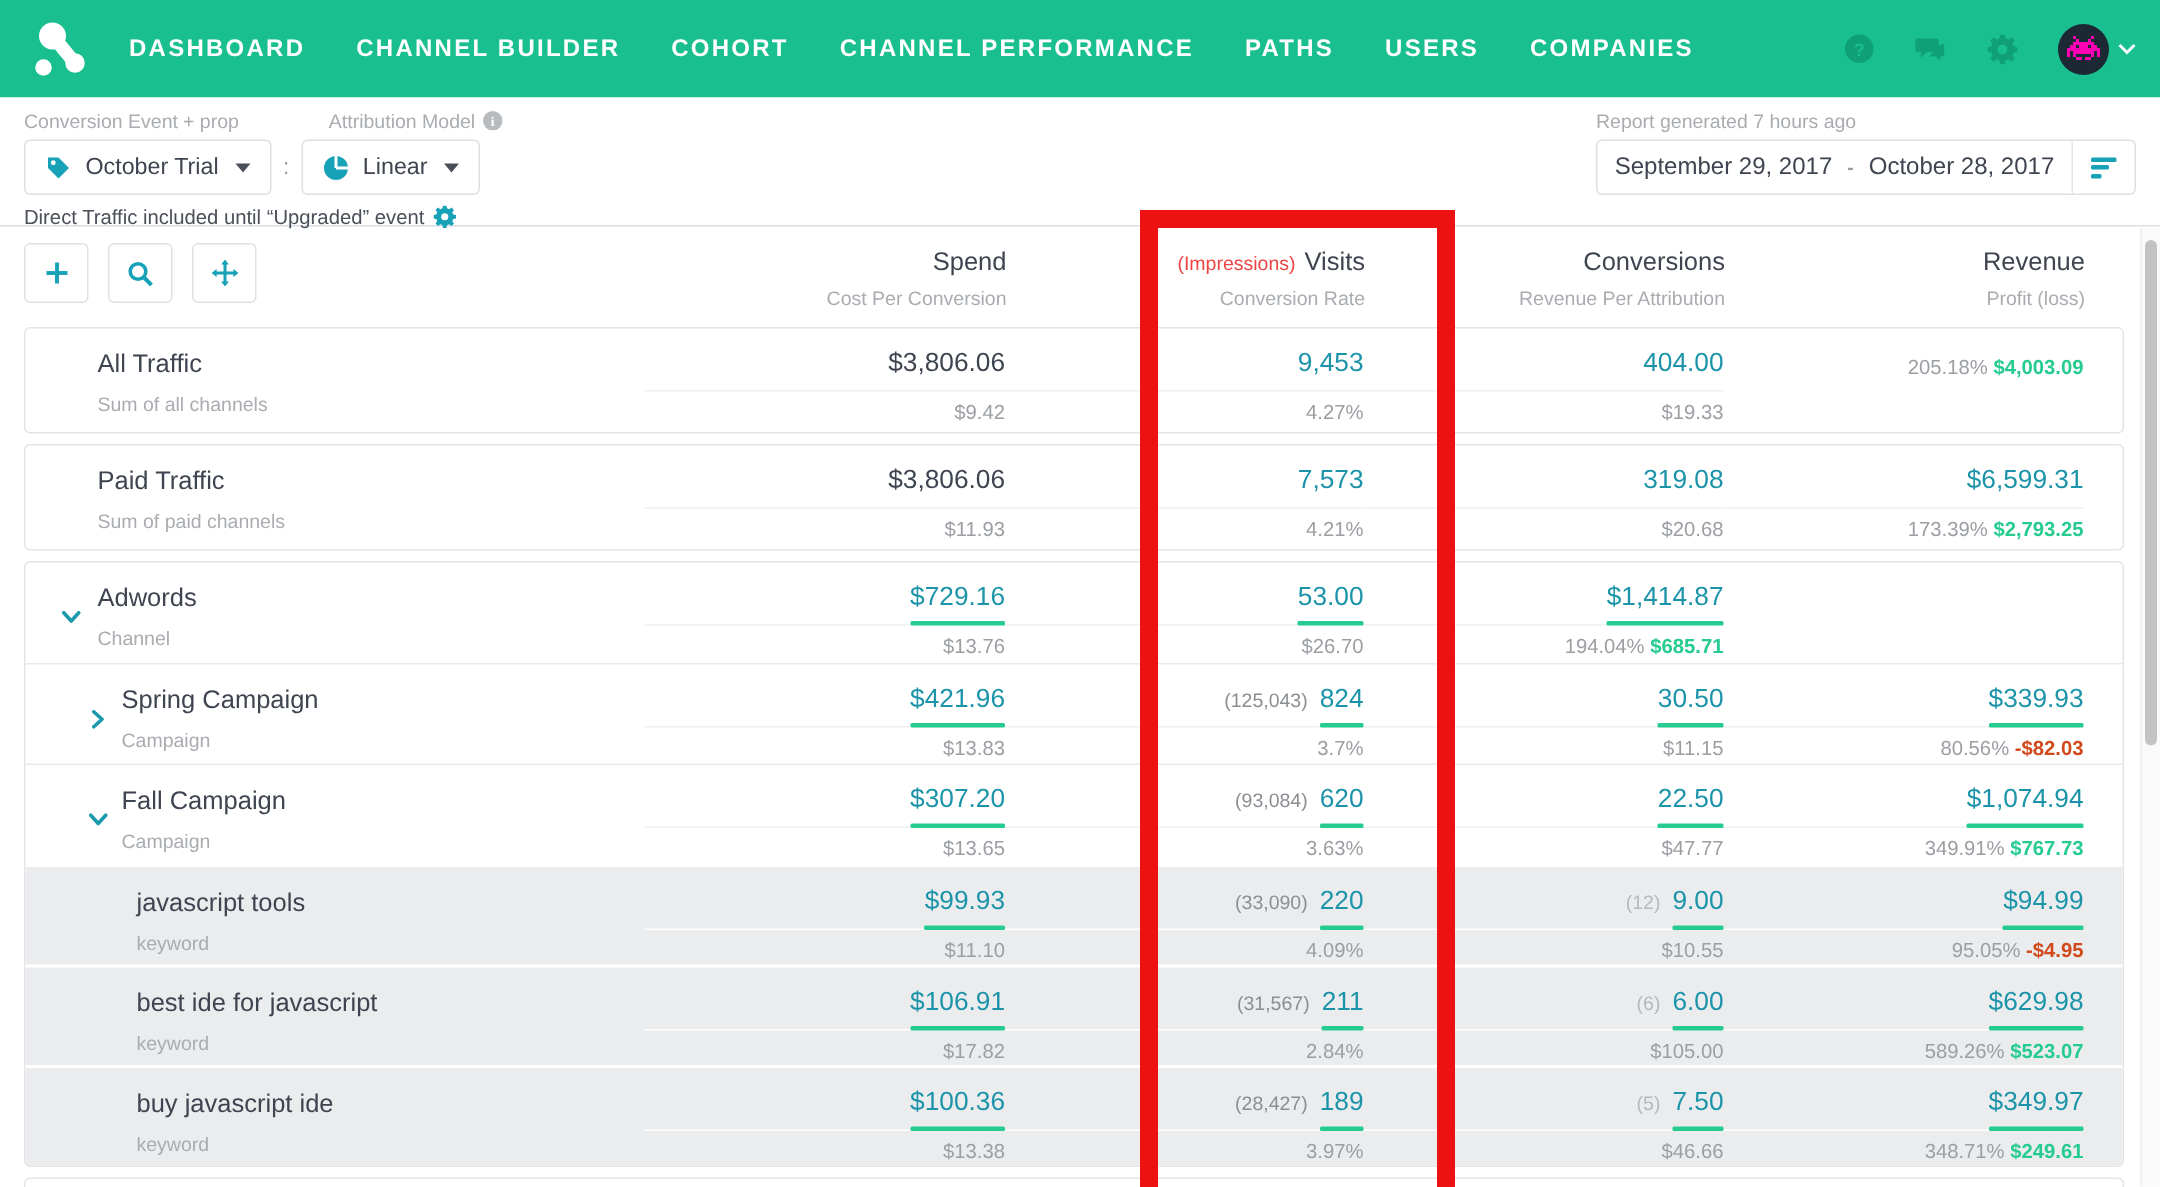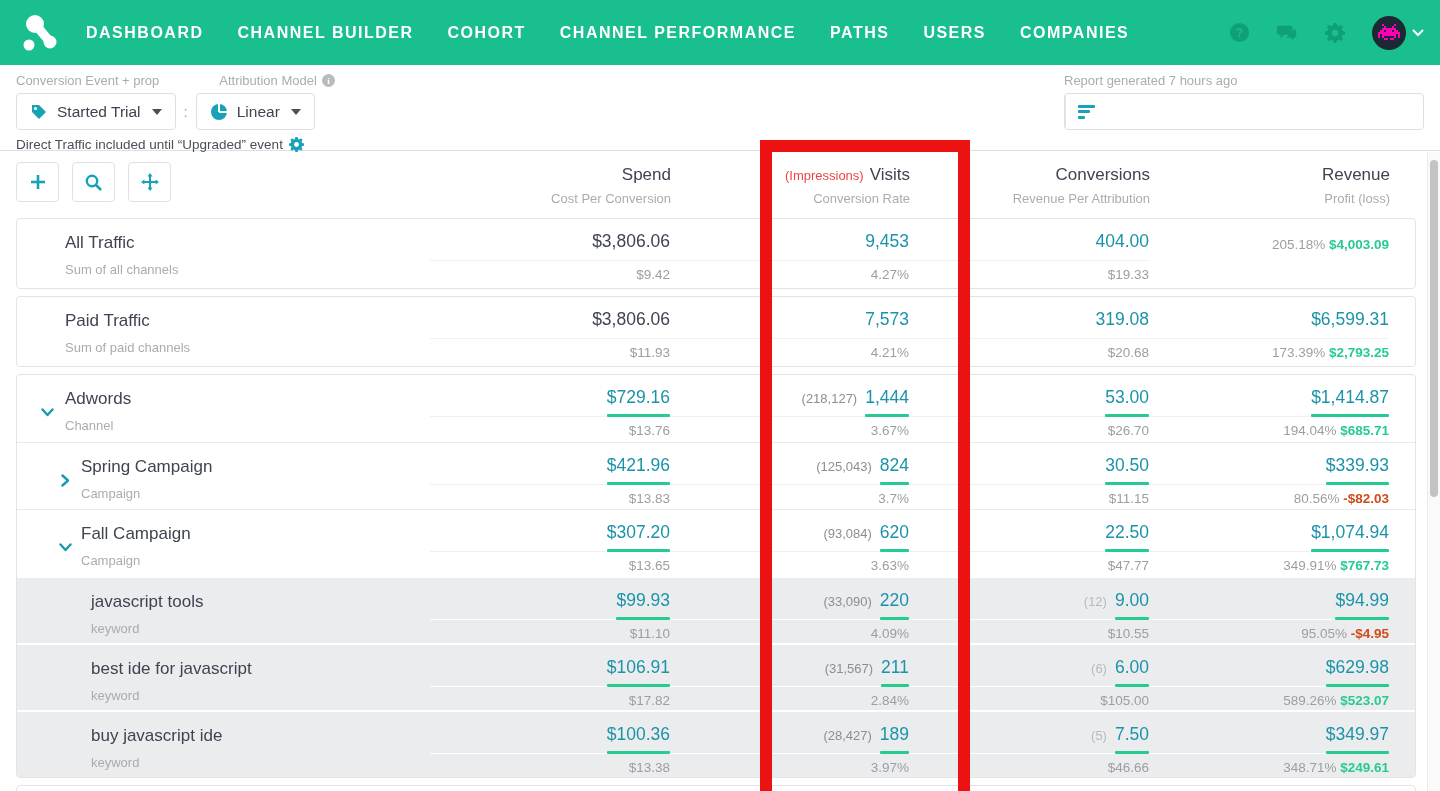--- a/index.html
+++ b/index.html
@@ -169,21 +169,21 @@
             <text x="6.5" y="9.8" text-anchor="middle" font-size="9" font-weight="700" fill="#fff" font-family="Liberation Serif,serif">i</text>
           </svg>
       </span>
     </div>
     <div class="f-controls">
       <div class="dropbtn">
         <svg width="18" height="18" viewBox="0 0 18 18">
             <path d="M2 2h7l7 7-7 7-7-7z" fill="#17A2B8" transform="rotate(0 9 9)"></path>
             <circle cx="5.5" cy="5.5" r="1.6" fill="#fff"></circle>
           </svg>
-        <span class="btn-label">Started Trial</span>
+        <span class="btn-label">October Trial</span>
         <span class="caret"></span>
       </div>
       <span class="colon">:</span>
       <div class="dropbtn">
         <svg width="18" height="18" viewBox="0 0 18 18">
             <circle cx="9" cy="9" r="8" fill="#17A2B8"></circle>
             <line x1="9" y1="9" x2="9" y2="0" stroke="#fff" stroke-width="2"></line>
             <line x1="9" y1="9" x2="18" y2="9" stroke="#fff" stroke-width="2"></line>
           </svg>
         <span class="btn-label">Linear</span>
@@ -194,20 +194,25 @@
       <span>Direct Traffic included until “Upgraded” event</span>
       <svg width="15" height="15" viewBox="0 0 20 20">
           <path fill="#17A2B8" d="M8.5 0h3l.5 2.5 2 .8L16 1.8 18.2 4l-1.5 2 .8 2 2.5.5v3l-2.5.5-.8 2 1.5 2-2.2 2.2-2-1.5-2 .8-.5 2.5h-3L8 17.5l-2-.8-2 1.5L1.8 16l1.5-2-.8-2L0 11.5v-3L2.5 8l.8-2-1.5-2L4 1.8l2 1.5 2-.8z"></path>
           <circle cx="10" cy="10" r="3.2" fill="#fff"></circle>
         </svg>
     </div>
   </div>
   <div class="f-right">
     <div class="gen-label">Report generated 7 hours ago</div>
     <div class="datebox">
+      <div class="dates">
+        <span>September 29, 2017</span>
+        <span class="date-sep">-</span>
+        <span>October 28, 2017</span>
+      </div>
       <div class="datebox-icon">
         <span class="fbars">
             <span class="b1"></span>
             <span class="b2"></span>
             <span class="b3"></span>
           </span>
       </div>
     </div>
   </div>
 </section>
@@ -317,24 +322,20 @@
                 <polyline points="1.5,1.5 6.5,7 11.5,1.5" fill="none" stroke="#1B9AAE" stroke-width="2.4" stroke-linecap="round" stroke-linejoin="round"></polyline>
               </svg>
       </span>
       <div class="title">Adwords</div>
       <div class="subtitle">Channel</div>
     </div>
     <div class="cell num cell-spend">
       <div class="main"><span class="val">$729.16</span></div>
       <div class="sub">$13.76</div>
     </div>
-    <div class="cell num cell-visits">
-      <div class="main"><span class="pre">(218,127)</span><span class="val">1,444</span></div>
-      <div class="sub">3.67%</div>
-    </div>
     <div class="cell num cell-conv">
       <div class="main"><span class="val">53.00</span></div>
       <div class="sub">$26.70</div>
     </div>
     <div class="cell num cell-rev">
       <div class="main"><span class="val">$1,414.87</span></div>
       <div class="sub sub-rev"><span class="pct">194.04%</span> <span class="amt pos">$685.71</span></div>
     </div>
   </div>
         <div class="row lvl-campaign divided u">

